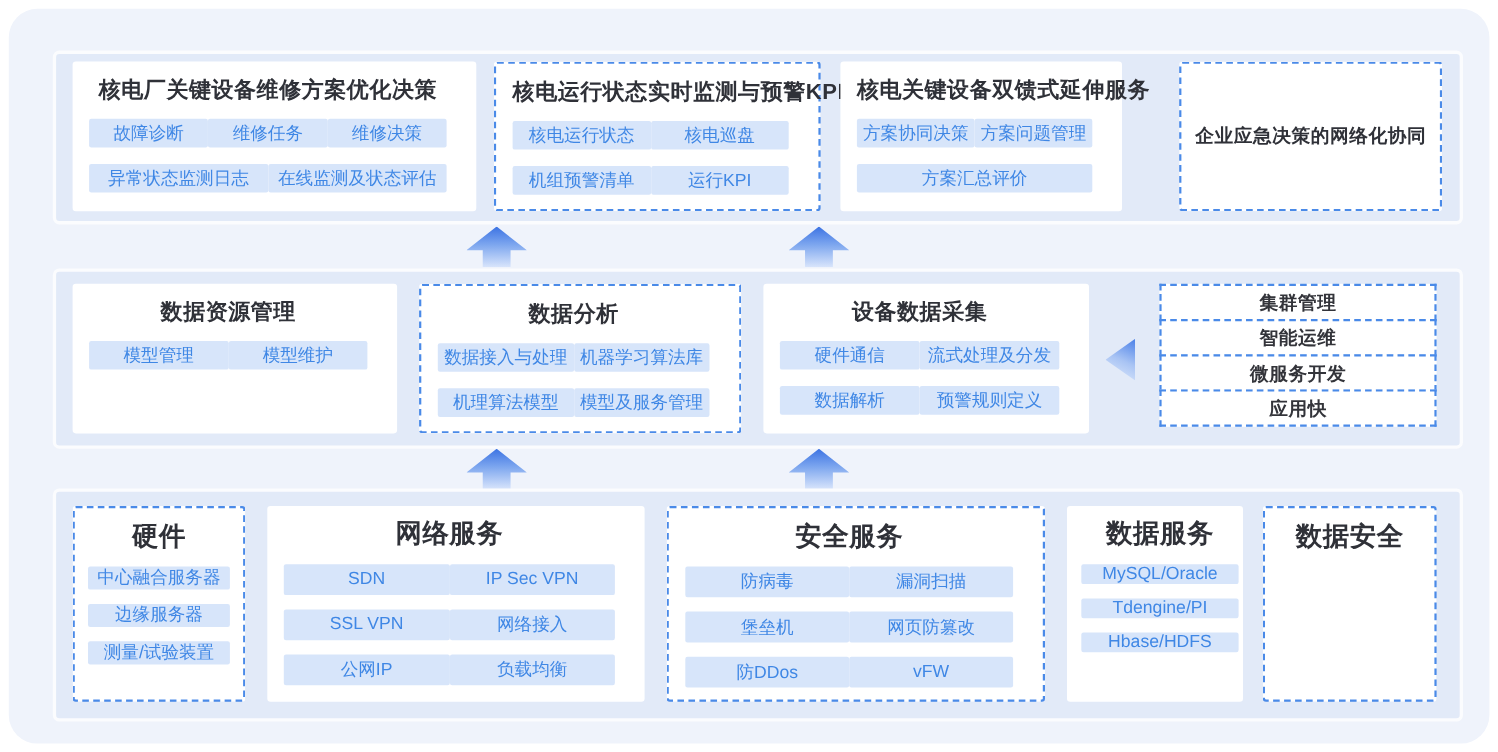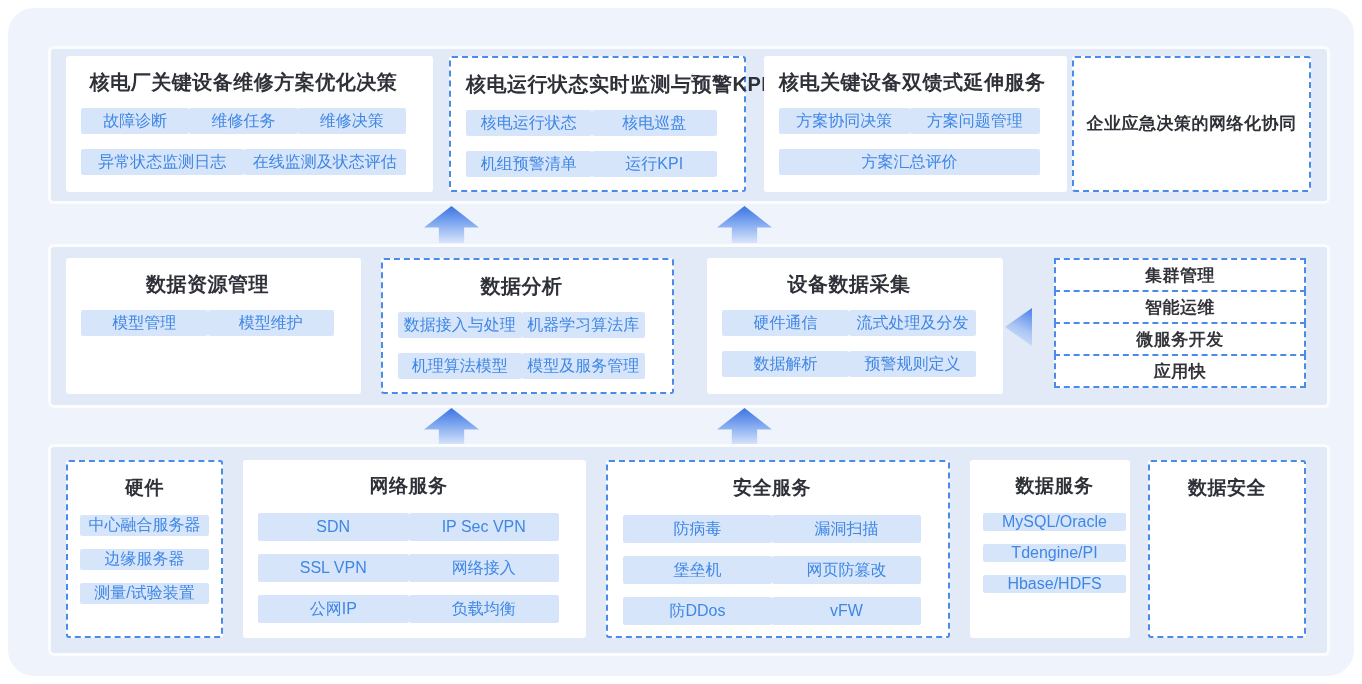--- a/index.html
+++ b/index.html
@@ -13,21 +13,21 @@
   .band-mid { top: 236px; height: 164px; }
   .band-bot { top: 436px; height: 212px; }
 
   .card { position: absolute; background: #ffffff; border-radius: 3px;
     padding: 12px 27px 0 15px; }
   .card.dashed { border: 2px dashed #4a8ae8; }
 
   .card-title { text-align: center; font-weight: 700; font-size: 20px;
     color: #2f3138; line-height: 28px; margin-bottom: 12px;
     letter-spacing: 0.5px; white-space: nowrap; }
-  .bot .card-title { font-size: 19px; margin-bottom: 13px; }
+  .bot .card-title { font-size: 24px; margin-bottom: 13px; }
 
   .rows { display: flex; flex-direction: column; gap: 15px; }
   .row { display: flex; }
   .tag { flex: 1; height: 26px; display: flex; align-items: center; justify-content: center;
     background: #d7e5fa; color: #3f87e5; font-size: 16px; border-radius: 2px;
     white-space: nowrap; }
   .bot .rows { gap: 13px; }
   .bot .tag { height: 28px; }
 
   .center-label { position: absolute; inset: 0; display: flex; flex-direction: row;
@@ -76,21 +76,21 @@
         <span class="tag">核电运行状态</span>
         <span class="tag">核电巡盘</span>
       </div>
       <div class="row">
         <span class="tag">机组预警清单</span>
         <span class="tag">运行KPI</span>
       </div>
     </div>
   </div>
 
-  <div class="card" style="left:756px; top:48px; width:303px; height:136px;">
+  <div class="card" style="left:756px; top:48px; width:256px; height:136px;">
     <div class="card-title">核电关键设备双馈式延伸服务</div>
     <div class="rows">
       <div class="row">
         <span class="tag">方案协同决策</span>
         <span class="tag">方案问题管理</span>
       </div>
       <div class="row">
         <span class="tag">方案汇总评价</span>
       </div>
     </div>
@@ -125,21 +125,21 @@
         <span class="tag">数据接入与处理</span>
         <span class="tag">机器学习算法库</span>
       </div>
       <div class="row">
         <span class="tag">机理算法模型</span>
         <span class="tag">模型及服务管理</span>
       </div>
     </div>
   </div>
 
-  <div class="card" style="left:686px; top:250px; width:296px; height:136px;margin-left:13px;">
+  <div class="card" style="left:686px; top:250px; width:296px; height:136px;">
     <div class="card-title">设备数据采集</div>
     <div class="rows">
       <div class="row">
         <span class="tag">硬件通信</span>
         <span class="tag">流式处理及分发</span>
       </div>
       <div class="row">
         <span class="tag">数据解析</span>
         <span class="tag">预警规则定义</span>
       </div>

